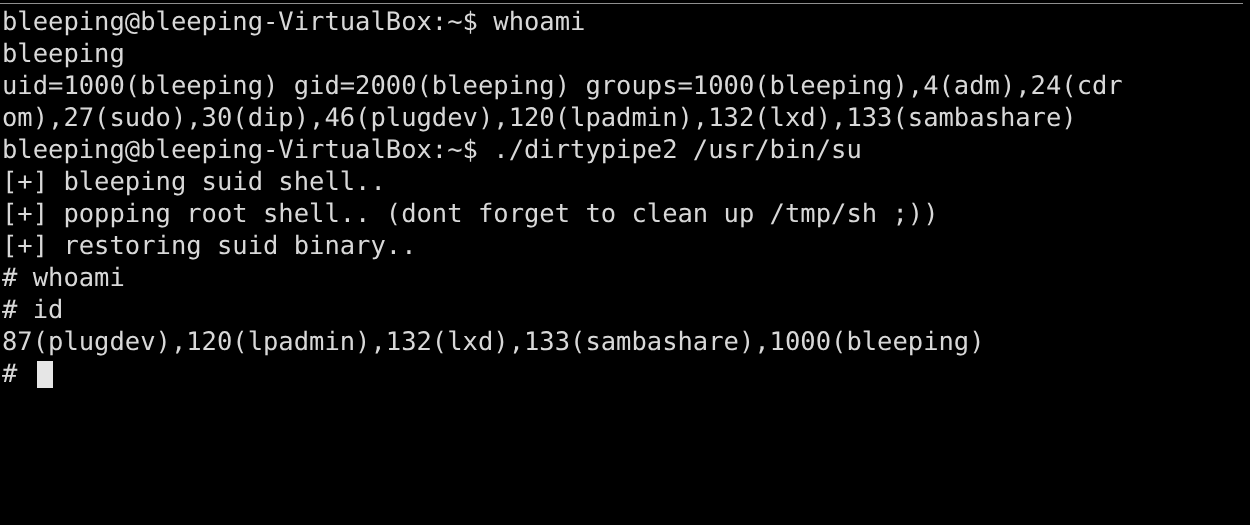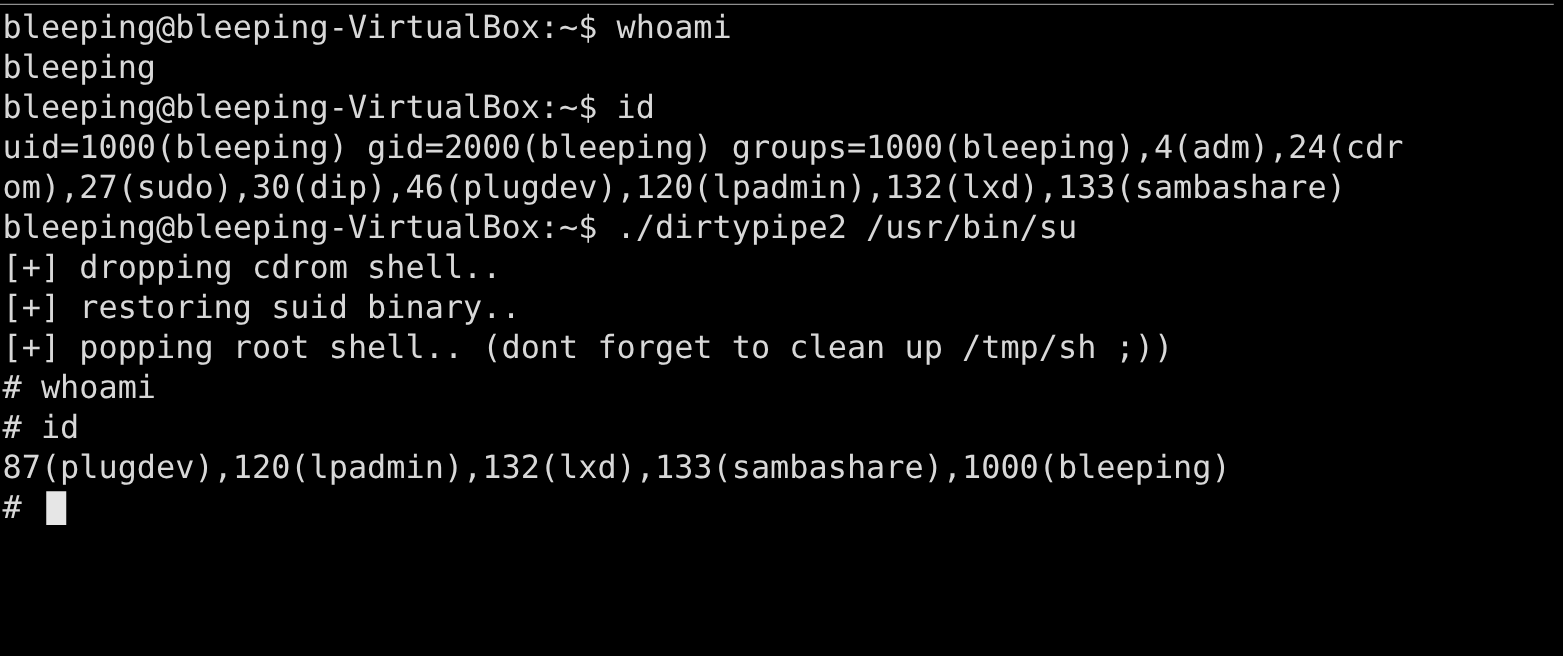--- a/index.html
+++ b/index.html
@@ -62,26 +62,25 @@
 </head>
 <body>
 
 <div id="terminal">
 
   <div id="window-border-top"></div>
 
   <div id="screen">
     <div class="line">bleeping@bleeping-VirtualBox:~$ whoami</div>
     <div class="line">bleeping</div>
-    <div class="line">bleeping@bleeping-VirtualBox:~$ id</div>
     <div class="line">uid=1000(bleeping) gid=2000(bleeping) groups=1000(bleeping),4(adm),24(cdr</div>
     <div class="line">om),27(sudo),30(dip),46(plugdev),120(lpadmin),132(lxd),133(sambashare)</div>
     <div class="line">bleeping@bleeping-VirtualBox:~$ ./dirtypipe2 /usr/bin/su</div>
-    <div class="line">[+] dropping cdrom shell..</div>
+    <div class="line">[+] bleeping suid shell..</div>
+    <div class="line">[+] popping root shell.. (dont forget to clean up /tmp/sh ;))</div>
     <div class="line">[+] restoring suid binary..</div>
-    <div class="line">[+] popping root shell.. (dont forget to clean up /tmp/sh ;))</div>
     <div class="line"># whoami</div>
     <div class="line"># id</div>
     <div class="line">87(plugdev),120(lpadmin),132(lxd),133(sambashare),1000(bleeping)</div>
     <div class="line last"><span># </span><span id="cursor"></span></div>
   </div>
 
 </div>
 
 </body></html>

